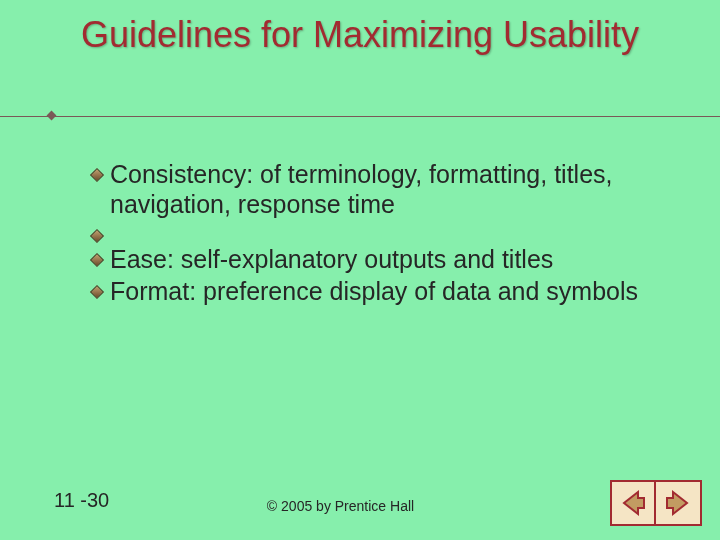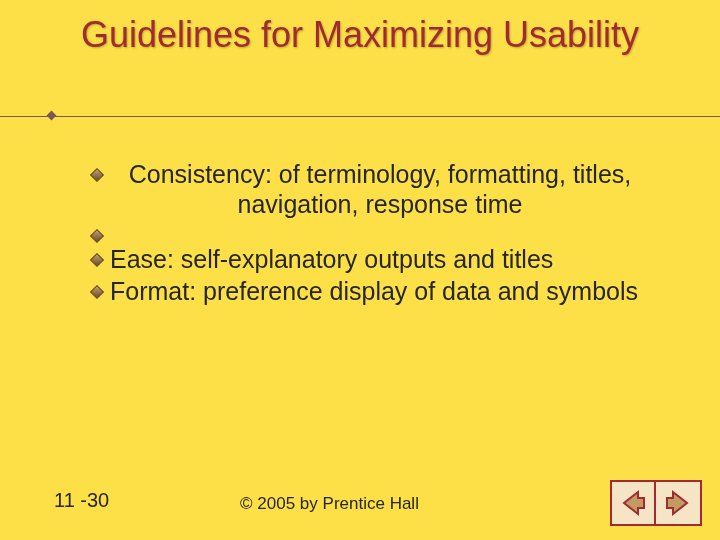--- a/index.html
+++ b/index.html
@@ -5,21 +5,21 @@
   html, body {
     margin: 0;
     padding: 0;
     width: 720px;
     height: 540px;
     overflow: hidden;
   }
   .slide {
     width: 720px;
     height: 540px;
-    background: #fde047;
+    background: #86efac;
     position: relative;
     font-family: Arial, Helvetica, sans-serif;
     box-sizing: border-box;
   }
   .title {
     color: #a22b31;
     font-size: 36px;
     text-align: center;
     padding-top: 14px;
     line-height: 1.15;
@@ -42,21 +42,20 @@
     width: 7px;
     height: 7px;
     background: #7a5858;
     transform: rotate(45deg);
   }
   .bullets {
     position: absolute;
     left: 90px;
     top: 160px;
     width: 560px;
-    text-align: center;
   }
   .bullet {
     display: flex;
     align-items: flex-start;
     margin-bottom: 2px;
   }
   .bullet-icon {
     flex: 0 0 auto;
     width: 14px;
     height: 14px;
@@ -82,25 +81,25 @@
   }
   .slide-number {
     position: absolute;
     left: 54px;
     bottom: 28px;
     font-size: 20px;
     color: #262626;
   }
   .copyright {
     position: absolute;
-    left: 5px;
+    left: 16px;
     width: 649px;
     bottom: 26px;
     text-align: center;
-    font-size: 17px;
+    font-size: 14px;
     color: #262626;
   }
   .nav {
     position: absolute;
     right: 18px;
     bottom: 14px;
     display: flex;
     gap: 0;
   }
   .nav-btn {

